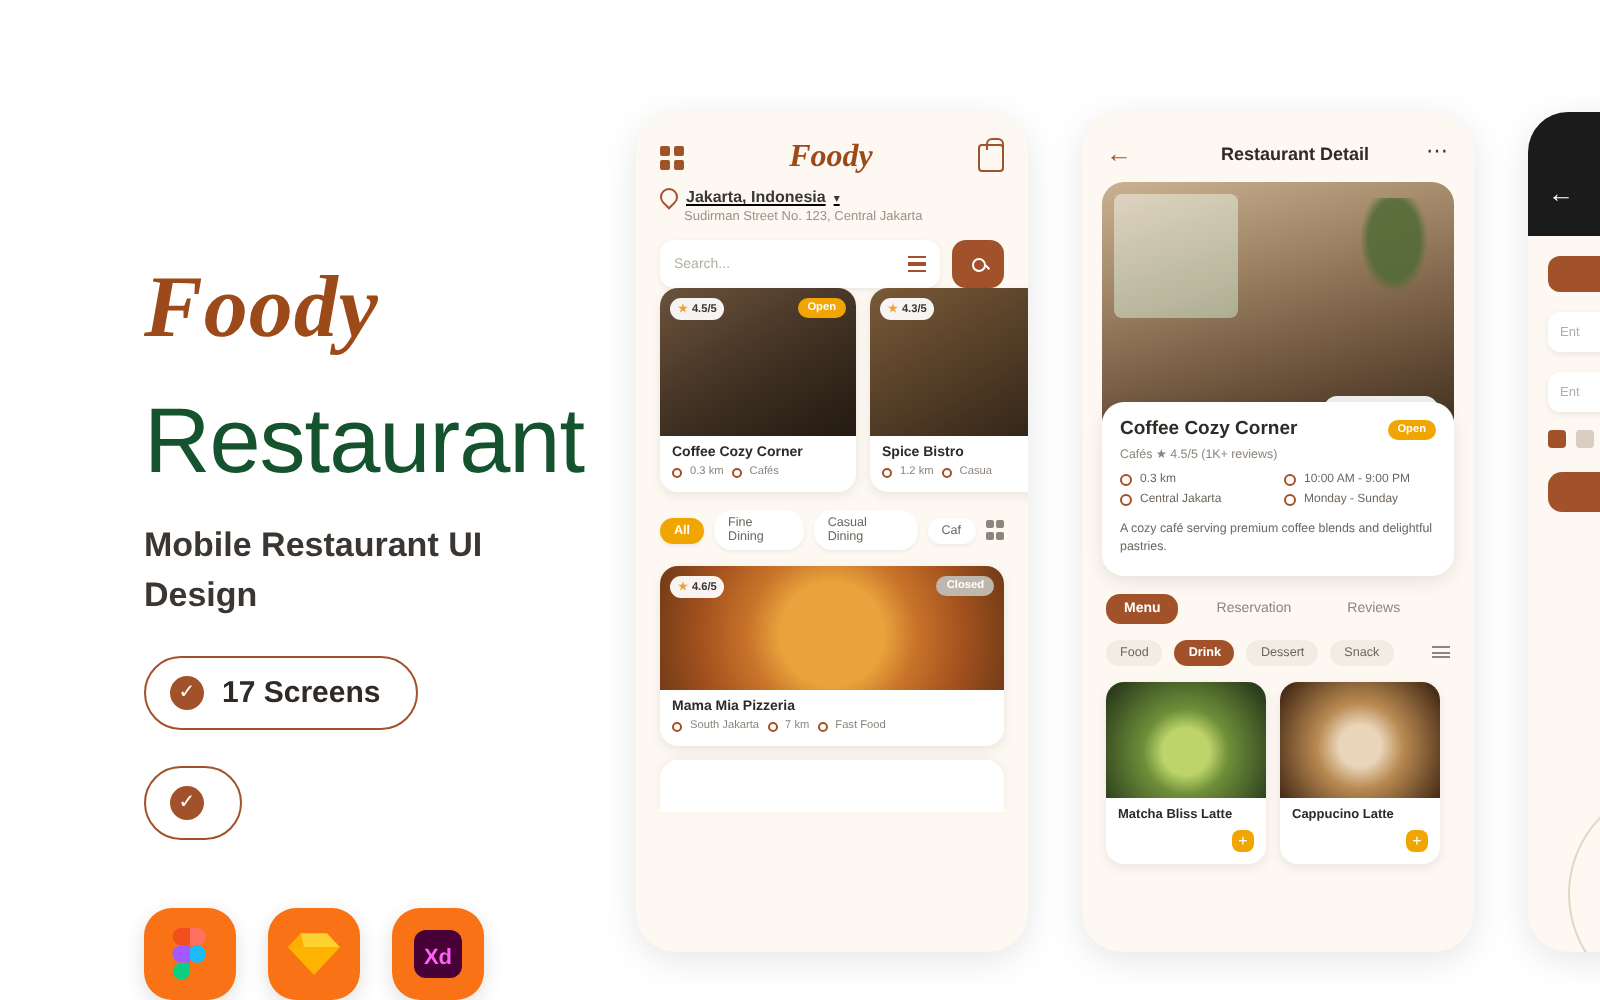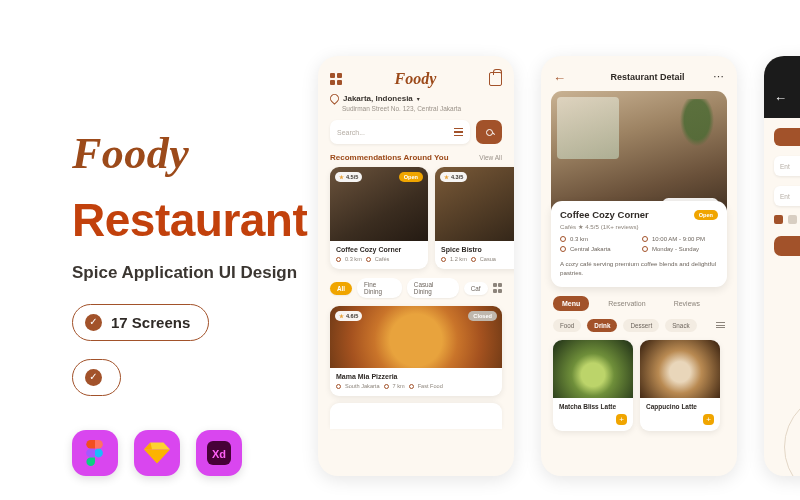--- a/index.html
+++ b/index.html
@@ -17,22 +17,22 @@
   .brand {
     font-family: "Liberation Serif", serif;
     font-style: italic;
     font-size: 44px;
     color: #9c4a1a;
     font-weight: 700;
     letter-spacing: 0.5px;
   }
   .headline {
     font-size: 46px;
-    font-weight: 700;
-    color: #c2410c;
+    font-weight: 400;
+    color: #14532d;
     margin-top: 14px;
     letter-spacing: -0.5px;
   }
   .subhead {
     font-size: 17px;
     color: #3b3631;
     font-weight: 600;
     margin-top: 14px;
     line-height: 1.45;
     max-width: 230px;
@@ -48,21 +48,21 @@
   .pill-label { font-size: 15px; font-weight: 700; color: #2f2a26; }
   .check {
     width: 17px; height: 17px; border-radius: 50%;
     background: #a2522a; display: inline-flex;
     align-items: center; justify-content: center;
     color: #fff; font-size: 10px; line-height: 1;
   }
   .tools { display: flex; gap: 16px; margin-top: 34px; }
   .tool {
     width: 46px; height: 46px; border-radius: 14px;
-    background: #d946ef;
+    background: #f97316;
     box-shadow: 0 3px 10px rgba(0,0,0,.13);
     display: flex; align-items: center; justify-content: center;
   }
 
   
   .phone {
     position: absolute; top: 56px;
     width: 196px; height: 420px;
     background: #fdf8f1;
     border-radius: 20px;
@@ -86,21 +86,21 @@
   }
   .bag {
     width: 13px; height: 14px; border: 1.4px solid #a2522a; border-radius: 2px;
     position: relative;
   }
   .bag::before {
     content: ""; position: absolute; top: -4px; left: 3px;
     width: 7px; height: 5px; border: 1.4px solid #a2522a;
     border-bottom: none; border-radius: 3px 3px 0 0;
   }
-  .loc-row { display: flex; align-items: center; gap: 4px; padding: 0 12px; }
+  .loc-row { display: flex; align-items: center; gap: 4px; padding: 0 12px; text-decoration: underline; }
   .loc-dot {
     width: 9px; height: 9px; border-radius: 50% 50% 50% 0;
     transform: rotate(-45deg); border: 1.4px solid #a2522a;
   }
   .loc-city { font-size: 8px; font-weight: 700; color: #3b3631; }
   .chev { font-size: 6px; color: #3b3631; }
   .loc-addr { font-size: 6.5px; color: #9a9289; padding: 2px 12px 0 24px; }
 
   .search-row { display: flex; gap: 6px; padding: 8px 12px 0 12px; }
   .search-box {
@@ -252,21 +252,21 @@
   }
 </style>
 </head>
 <body>
 
 <div class="stage">
 
   <div class="left">
     <div class="brand">Foody</div>
     <div class="headline">Restaurant</div>
-    <div class="subhead">Spice Application UI Design</div>
+    <div class="subhead">Mobile Restaurant UI Design</div>
 
     <div>
       <div class="pill">
         <span class="check">✓</span>
         <span class="pill-label">17 Screens</span>
       </div>
     </div>
     <div>
       <div class="pill">
         <span class="check">✓</span>
@@ -325,24 +325,20 @@
             <span></span>
             <span></span>
             <span></span>
           </span>
       </div>
       <div class="search-btn">
         <span class="mag"></span>
       </div>
     </div>
 
-    <div class="sec-row">
-      <span class="sec-title">Recommendations Around You</span>
-      <span class="sec-link">View All</span>
-    </div>
 
     <div class="cards">
       <div class="card">
         <div class="card-img img-a">
           <span class="badge-rate">
             <span class="star">★</span>
             <span>4.5/5</span>
           </span>
           <span class="badge-open">Open</span>
         </div>

